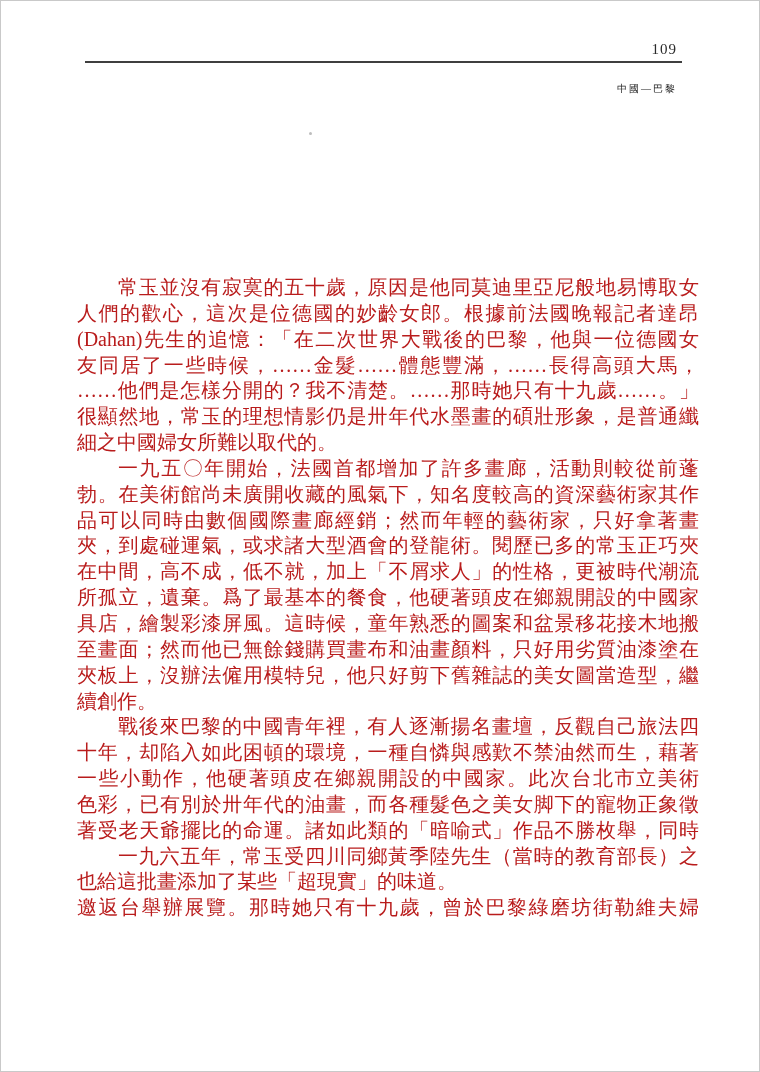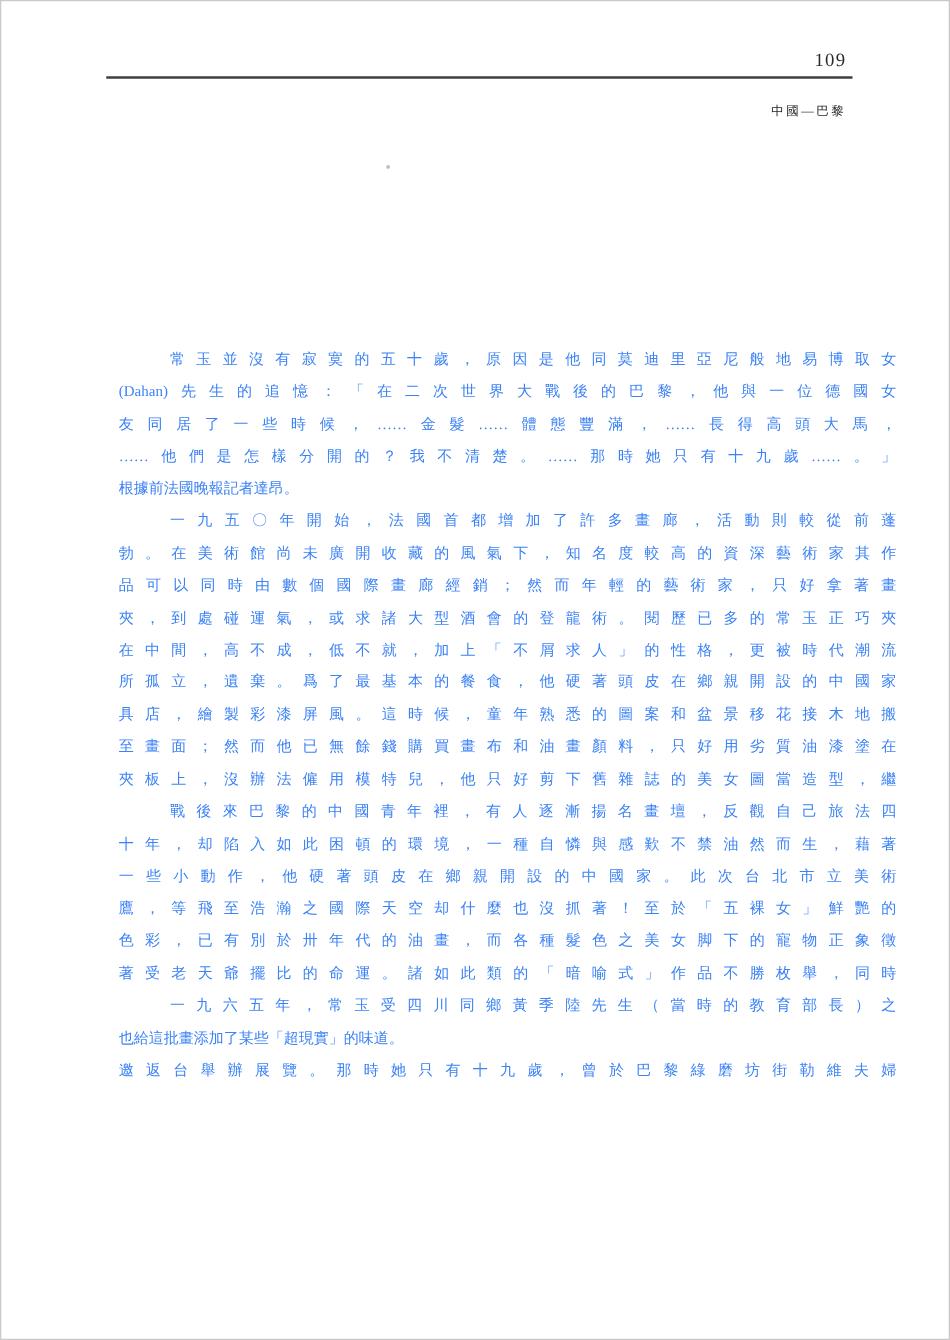--- a/index.html
+++ b/index.html
@@ -49,25 +49,25 @@
     position: absolute;
     left: 308px;
     top: 131px;
     width: 3px;
     height: 3px;
     border-radius: 50%;
     background: #bdbdbd;
   }
   .body-text {
     position: absolute;
-    left: 94px;
+    left: 76px;
     top: 274px;
     width: 622px;
-    font-size: 12px;
-    color: #3b82f6;
+    font-size: 20px;
+    color: #b91c1c;
   }
   .line {
     height: 25.85px;
     line-height: 25.85px;
     text-align: justify;
     text-align-last: justify;
     text-justify: inter-character;
     white-space: nowrap;
     overflow: visible;
   }
@@ -87,39 +87,41 @@
 
   <div class="rule"></div>
 
   <div class="runhead">中國—巴黎</div>
 
   <div class="speck"></div>
 
   <div class="body-text">
 
     <div class="line indent">常玉並沒有寂寞的五十歲，原因是他同莫迪里亞尼般地易博取女</div>
+    <div class="line">人們的歡心，這次是位德國的妙齡女郎。根據前法國晚報記者達昂</div>
     <div class="line">(Dahan)先生的追憶：「在二次世界大戰後的巴黎，他與一位德國女</div>
     <div class="line">友同居了一些時候，……金髮……體態豐滿，……長得高頭大馬，</div>
     <div class="line">……他們是怎樣分開的？我不清楚。……那時她只有十九歲……。」</div>
-    <div class="line para-end">根據前法國晚報記者達昂。</div>
+    <div class="line">很顯然地，常玉的理想情影仍是卅年代水墨畫的碩壯形象，是普通纖</div>
+    <div class="line para-end">細之中國婦女所難以取代的。</div>
 
     <div class="line indent">一九五〇年開始，法國首都增加了許多畫廊，活動則較從前蓬</div>
     <div class="line">勃。在美術館尚未廣開收藏的風氣下，知名度較高的資深藝術家其作</div>
     <div class="line">品可以同時由數個國際畫廊經銷；然而年輕的藝術家，只好拿著畫</div>
     <div class="line">夾，到處碰運氣，或求諸大型酒會的登龍術。閱歷已多的常玉正巧夾</div>
     <div class="line">在中間，高不成，低不就，加上「不屑求人」的性格，更被時代潮流</div>
     <div class="line">所孤立，遺棄。爲了最基本的餐食，他硬著頭皮在鄉親開設的中國家</div>
     <div class="line">具店，繪製彩漆屏風。這時候，童年熟悉的圖案和盆景移花接木地搬</div>
     <div class="line">至畫面；然而他已無餘錢購買畫布和油畫顏料，只好用劣質油漆塗在</div>
     <div class="line">夾板上，沒辦法僱用模特兒，他只好剪下舊雜誌的美女圖當造型，繼</div>
+    <div class="line para-end">續創作。</div>
 
     <div class="line indent">戰後來巴黎的中國青年裡，有人逐漸揚名畫壇，反觀自己旅法四</div>
     <div class="line">十年，却陷入如此困頓的環境，一種自憐與感歎不禁油然而生，藉著</div>
     <div class="line">一些小動作，他硬著頭皮在鄉親開設的中國家。此次台北市立美術</div>
-    <div class="line">鷹，等飛至浩瀚之國際天空却什麼也沒抓著！至於「五裸女」鮮艷的</div>
     <div class="line">色彩，已有別於卅年代的油畫，而各種髮色之美女脚下的寵物正象徵</div>
     <div class="line">著受老天爺擺比的命運。諸如此類的「暗喻式」作品不勝枚舉，同時</div>
     <div class="line indent">一九六五年，常玉受四川同鄉黃季陸先生（當時的教育部長）之</div>
 
     <div class="line para-end">也給這批畫添加了某些「超現實」的味道。</div>
     <div class="line">邀返台舉辦展覽。那時她只有十九歲，曾於巴黎綠磨坊街勒維夫婦</div>
 
   </div>
 </div>
 

